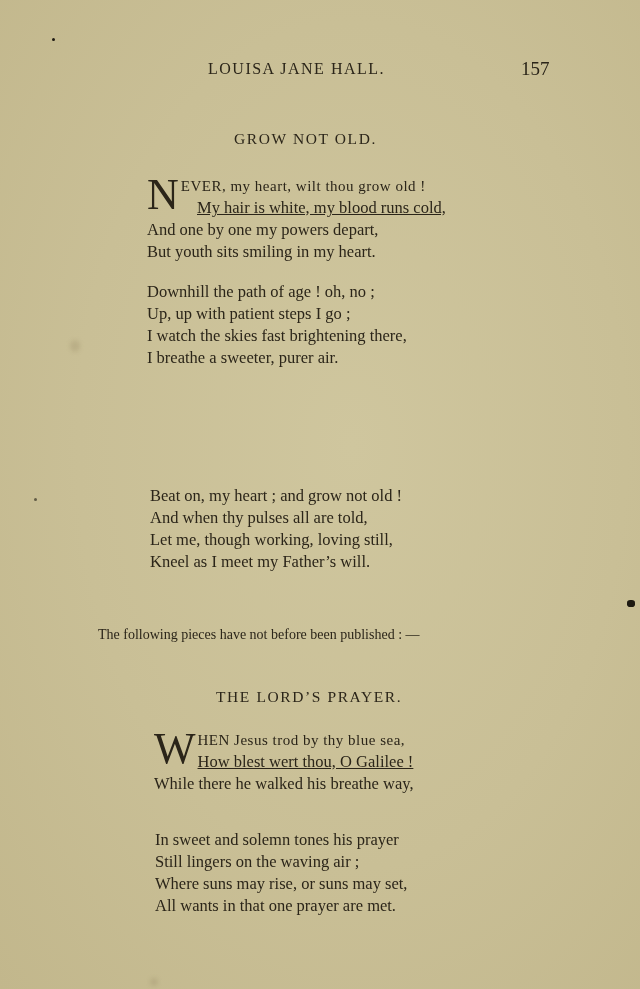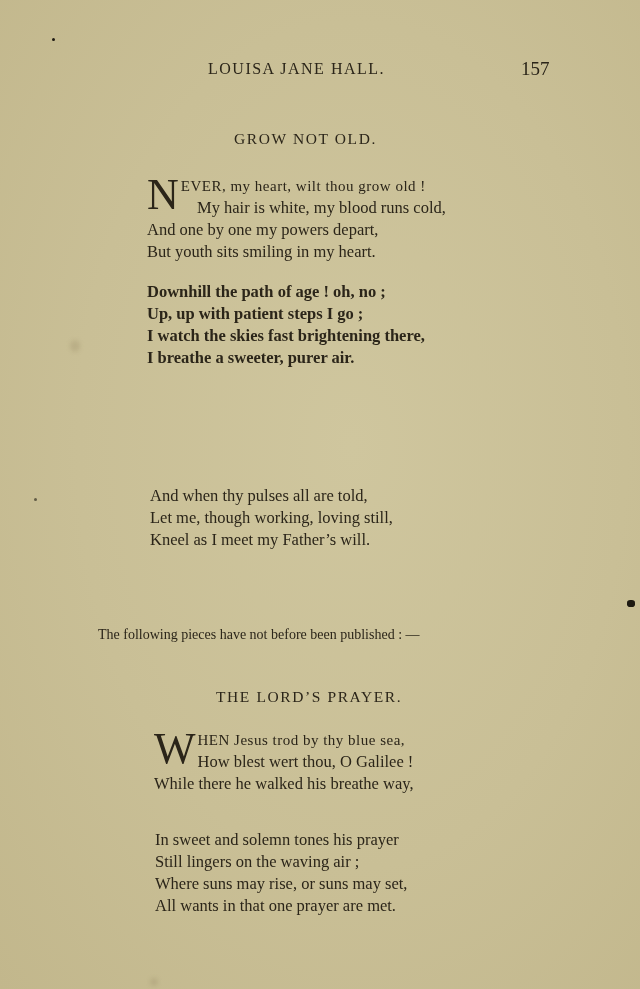--- a/index.html
+++ b/index.html
@@ -35,21 +35,21 @@
       letter-spacing: 1.6px;
     }
     .title-1 { top: 130px; left: 234px; }
     .title-2 { top: 688px; left: 216px; text-align: right; }
     .stanza {
       position: absolute;
       font-size: 16.5px;
       line-height: 22px;
     }
     .line { display: block; white-space: nowrap; }
-    .indent { padding-left: 50px; }
+    .indent { padding-left: 50px; text-decoration: underline; }
     .dropcap {
       float: left;
       font-size: 44px;
       line-height: 36px;
       margin-top: 2px;
       margin-right: 2px;
     }
     .sc { font-size: 15px; letter-spacing: 0.5px; }
     .note {
       position: absolute;
@@ -81,29 +81,30 @@
   <div class="poem-title title-1">GROW NOT OLD.</div>
 
   <div class="stanza" style="top:175px; left:147px;">
     <span class="dropcap">N</span>
     <span class="line sc">EVER, my heart, wilt thou grow old !</span>
     <span class="line indent">My hair is white, my blood runs cold,</span>
     <span class="line" style="clear:left">And one by one my powers depart,</span>
     <span class="line">But youth sits smiling in my heart.</span>
   </div>
 
-  <div class="stanza" style="top:281px; left:147px;font-weight:bold;">
+  <div class="stanza" style="top:281px; left:147px;">
     <span class="line">Downhill the path of age ! oh, no ;</span>
     <span class="line">Up, up with patient steps I go ;</span>
     <span class="line">I watch the skies fast brightening there,</span>
     <span class="line">I breathe a sweeter, purer air.</span>
   </div>
 
 
   <div class="stanza" style="top:485px; left:150px;">
+    <span class="line">Beat on, my heart ; and grow not old !</span>
     <span class="line">And when thy pulses all are told,</span>
     <span class="line">Let me, though working, loving still,</span>
     <span class="line">Kneel as I meet my Father’s will.</span>
   </div>
 
   <div class="note">The following pieces have not before been published : —</div>
 
   <div class="poem-title title-2">THE LORD’S PRAYER.</div>
 
   <div class="stanza" style="top:729px; left:154px;">

